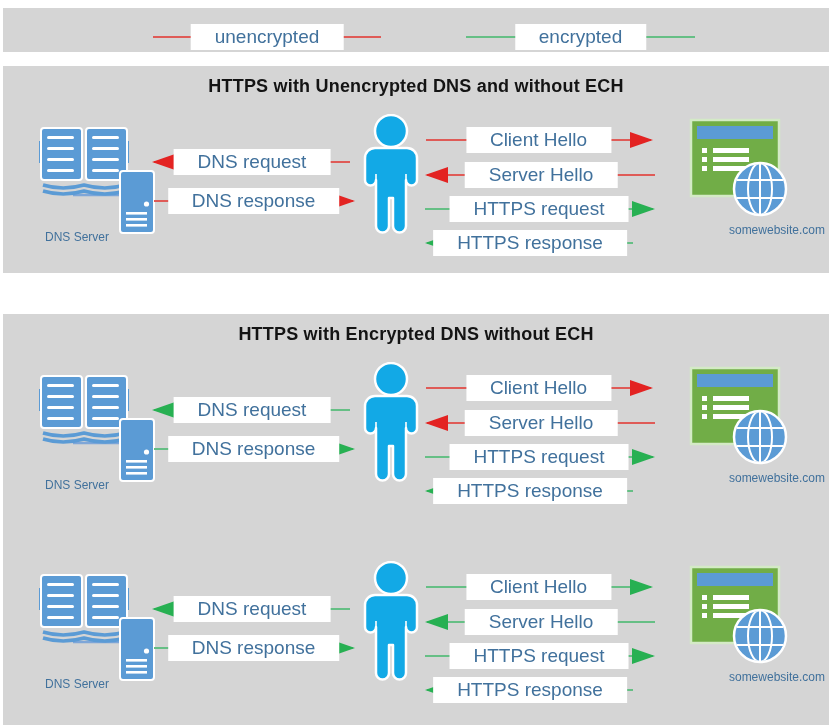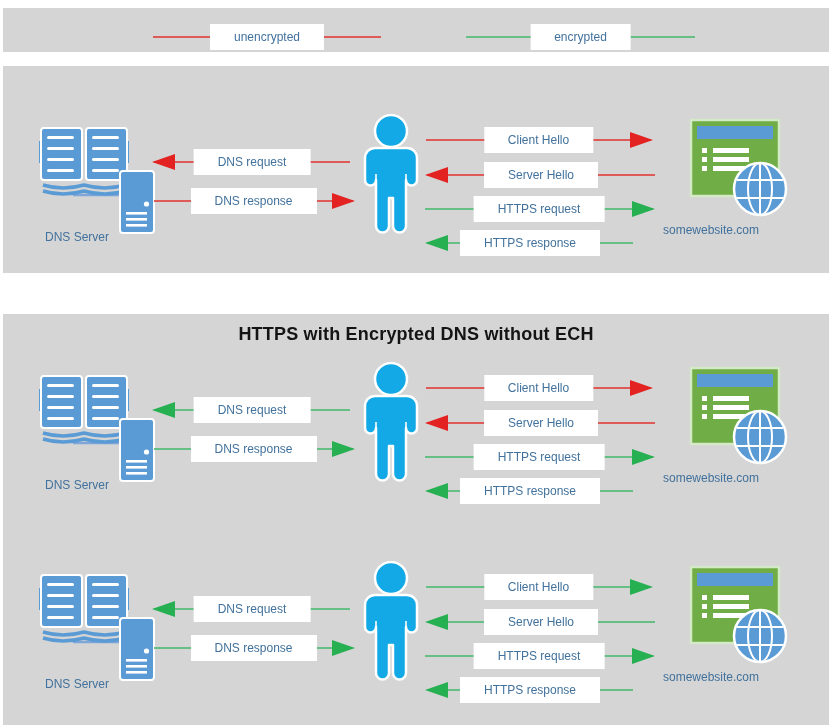--- a/index.html
+++ b/index.html
@@ -21,21 +21,21 @@
     border-top:8px solid transparent;border-bottom:8px solid transparent;}
   .dir-left  .arrow-head{left:-2px;border-right-width:23px;border-right-style:solid;border-right-color:transparent;}
   .dir-right .arrow-head{right:-2px;border-left-width:23px;border-left-style:solid;border-left-color:transparent;}
   .arrow[data-color="red"]   .arrow-line{background:var(--red-line);}
   .arrow[data-color="green"] .arrow-line{background:var(--green-line);}
   .arrow[data-color="red"].dir-left    .arrow-head{border-right-color:var(--red-head);}
   .arrow[data-color="red"].dir-right   .arrow-head{border-left-color:var(--red-head);}
   .arrow[data-color="green"].dir-left  .arrow-head{border-right-color:var(--green-head);}
   .arrow[data-color="green"].dir-right .arrow-head{border-left-color:var(--green-head);}
   .arrow-label{position:absolute;left:50%;top:0;transform:translate(-50%,-50%);
-    background:#ffffff;color:var(--label-text);font-size:12px;line-height:26px;
+    background:#ffffff;color:var(--label-text);font-size:19px;line-height:26px;
     padding:0 24px;white-space:nowrap;}
 
   
   .slot-dns-request   {left:151px;width:196px;top:96px;}
   .slot-dns-response  {left:151px;width:199px;top:135px;}
   .slot-client-hello  {left:423px;width:225px;top:74px;}
   .slot-server-hello  {left:424px;width:228px;top:109px;}
   .slot-https-request {left:422px;width:228px;top:143px;}
   .slot-https-response{left:424px;width:206px;top:177px;}
 
@@ -45,38 +45,39 @@
   .legend-item[data-color="green"] .arrow-line{background:var(--green-line);}
   #legend-unencrypted{left:150px;width:228px;}
   #legend-encrypted  {left:463px;width:229px;}
 
   
   .dns-cluster{position:absolute;left:36px;top:57px;width:118px;height:112px;}
   .person-figure{position:absolute;left:356px;top:48px;width:64px;height:122px;}
   .site-cluster{position:absolute;left:686px;top:52px;width:100px;height:100px;}
   .entity-label{position:absolute;font-size:12px;color:var(--label-text);white-space:nowrap;}
   .dns-entity-label{left:42px;top:164px;}
-  .site-entity-label{left:660px;top:157px;width:162px;text-align:left;}
+  .site-entity-label{left:660px;top:157px;width:162px;text-align:right;}
   svg{display:block;}
 </style>
 </head>
 <body>
 
 <div class="band" id="legend">
   <div class="legend-item" id="legend-unencrypted" data-color="red">
     <span class="arrow-line"></span>
     <span class="arrow-label">unencrypted</span>
   </div>
   <div class="legend-item" id="legend-encrypted" data-color="green">
     <span class="arrow-line"></span>
     <span class="arrow-label">encrypted</span>
   </div>
 </div>
 
 <div class="band panel" id="panel-0">
+  <h2 class="panel-title">HTTPS with Unencrypted DNS and without ECH</h2>
   <div class="dns-cluster">
       <svg width="118" height="112" viewBox="0 0 118 112">
     <line x1="34" y1="72" x2="84" y2="72" stroke="var(--connector)" stroke-width="2.5"></line>
     <g>
       <rect x="0" y="18" width="6" height="22" fill="var(--office-blue)"></rect>
       <rect x="84" y="18" width="6" height="22" fill="var(--office-blue)"></rect>
       <rect x="2" y="5" width="41" height="52" rx="3" fill="var(--office-blue)" stroke="#ffffff" stroke-width="2"></rect>
       <rect x="47" y="5" width="41" height="52" rx="3" fill="var(--office-blue)" stroke="#ffffff" stroke-width="2"></rect>
       <g fill="#ffffff">
         <rect x="8" y="13" width="27" height="3" rx="1.5"></rect>

